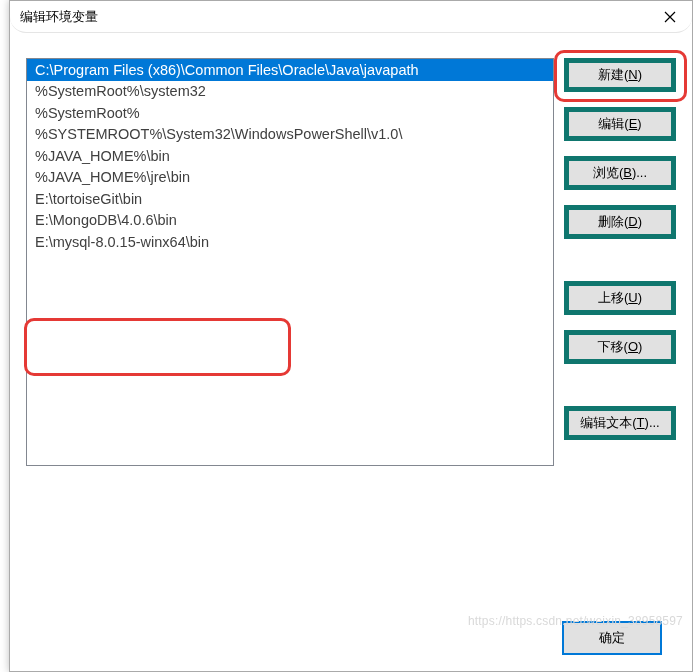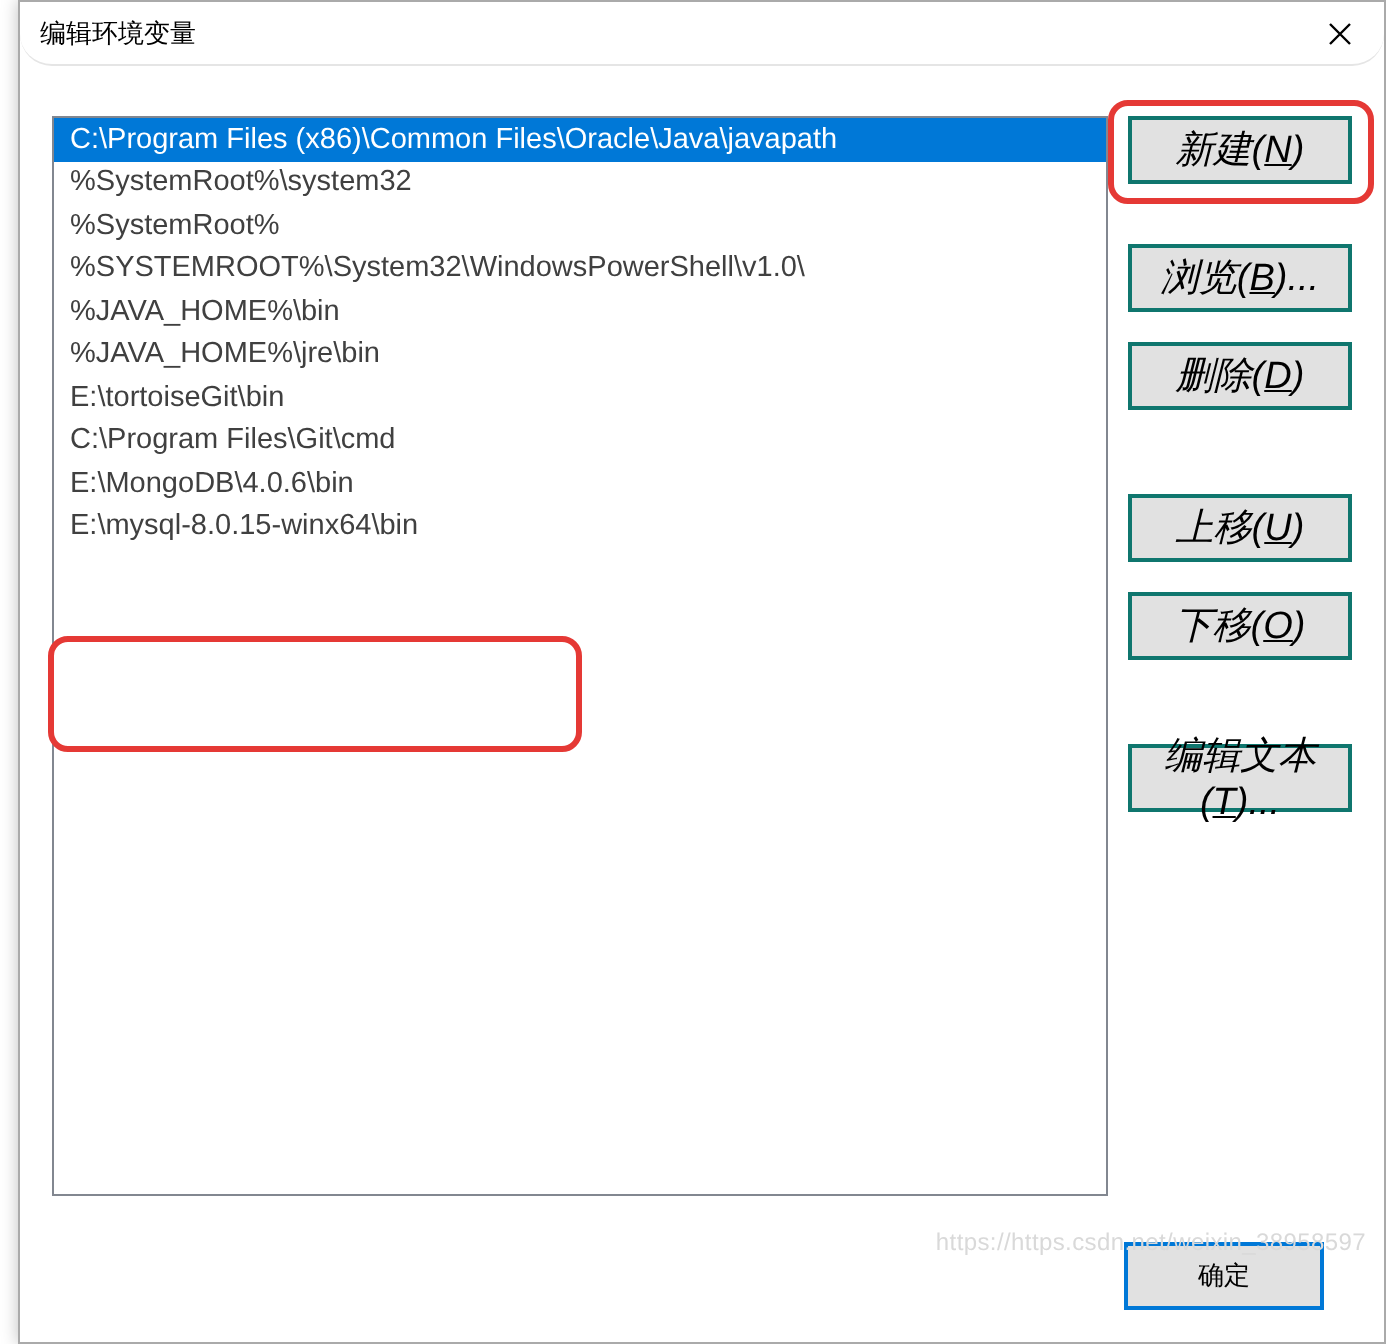--- a/index.html
+++ b/index.html
@@ -48,21 +48,21 @@
       position: absolute;
       top: 32px;
       left: 0;
       right: 0;
       bottom: 0;
       padding: 25px 16px 16px 16px;
     }
     .main-layout {
       display: flex;
       gap: 10px;
-      height: 540px;
+      height: 408px;
     }
     .listbox {
       flex: 1;
       border: 1px solid #828790;
       background: #ffffff;
       overflow: auto;
       font-size: 14.5px;
       line-height: 1.0;
     }
     .list-item {
@@ -78,29 +78,28 @@
     .btn-col {
       width: 112px;
       display: flex;
       flex-direction: column;
       gap: 0;
     }
     .btn {
       width: 112px;
       height: 34px;
       background: #e1e1e1;
-      border: 2px solid #0f766e;
-      font-size: 19px;
+      border: 5px solid #0f766e;
+      font-size: 13px;
       font-family: inherit;
       cursor: pointer;
       display: flex;
       align-items: center;
       justify-content: center;
       color: #000;
-      font-style: italic;
     }
     .btn u { text-decoration: underline; }
     .spacer-sm { height: 15px; }
     .spacer-lg { height: 42px; }
     .bottom-bar {
       position: absolute;
       right: 30px;
       bottom: 16px;
       display: flex;
       gap: 10px;
@@ -164,29 +163,31 @@
   <div class="content">
     <div class="main-layout">
       <div class="listbox" id="listbox">
           <div class="list-item selected">C:\Program Files (x86)\Common Files\Oracle\Java\javapath</div>
           <div class="list-item">%SystemRoot%\system32</div>
           <div class="list-item">%SystemRoot%</div>
           <div class="list-item">%SYSTEMROOT%\System32\WindowsPowerShell\v1.0\</div>
           <div class="list-item">%JAVA_HOME%\bin</div>
           <div class="list-item">%JAVA_HOME%\jre\bin</div>
           <div class="list-item">E:\tortoiseGit\bin</div>
-          <div class="list-item">C:\Program Files\Git\cmd</div>
           <div class="list-item">E:\MongoDB\4.0.6\bin</div>
           <div class="list-item">E:\mysql-8.0.15-winx64\bin</div>
         </div>
       <div class="btn-col">
         <button class="btn">
             <span><span>新建(</span><u>N</u><span>)</span></span>
           </button>
         <div class="spacer-sm"></div>
+        <button class="btn">
+            <span><span>编辑(</span><u>E</u><span>)</span></span>
+          </button>
         <div class="spacer-sm"></div>
         <button class="btn">
             <span><span>浏览(</span><u>B</u><span>)...</span></span>
           </button>
         <div class="spacer-sm"></div>
         <button class="btn">
             <span><span>删除(</span><u>D</u><span>)</span></span>
           </button>
         <div class="spacer-lg"></div>
         <button class="btn">

